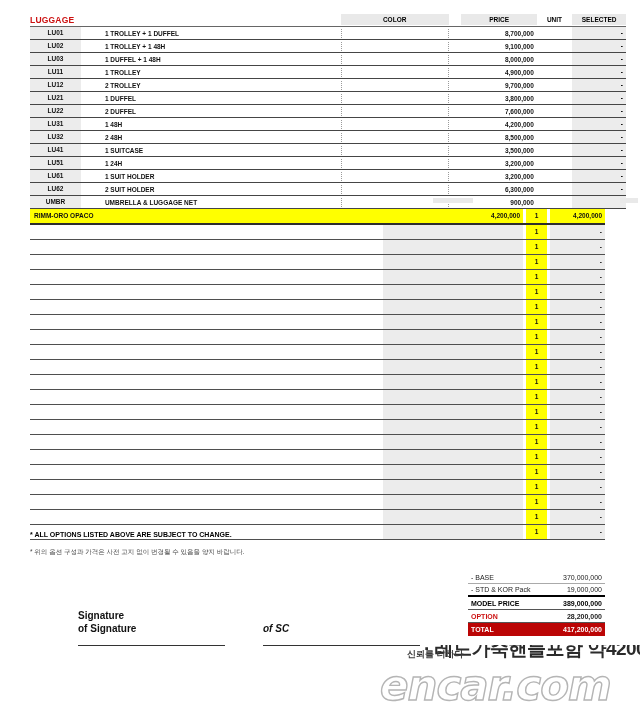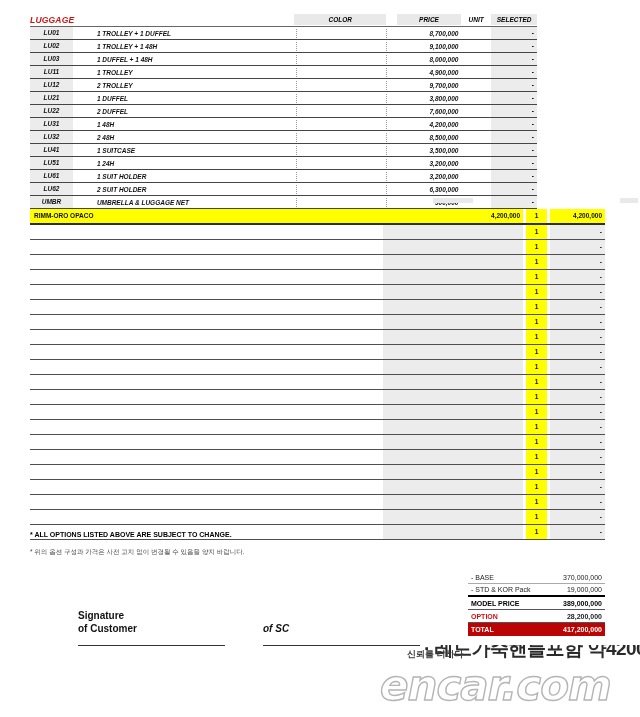--- a/index.html
+++ b/index.html
@@ -3,21 +3,21 @@
 <meta charset="utf-8">
 <style>
   html,body{margin:0;padding:0;}
   body{
     width:640px;height:717px;background:#ffffff;position:relative;overflow:hidden;
     font-family:"Liberation Sans","DejaVu Sans",sans-serif;
     -webkit-font-smoothing:antialiased;
   }
 
   
-  #luggage-table{position:absolute;left:30px;top:13px;width:507px;font-style:italic;}
+  #luggage-table{position:absolute;left:30px;top:13px;width:596px;}
   .lt-header{display:flex;height:13px;align-items:center;font-size:8px;font-weight:bold;border-bottom:1px solid #666;}
   .lt-title{width:317px;color:#cc1111;font-size:8.5px;letter-spacing:0.2px;}
   .hband{background:#e9e9e9;text-align:center;font-size:6.5px;height:11px;line-height:11px;}
   .c-code{width:52px;}
   .c-desc{width:265px;}
   .c-color{width:110px;}
   .c-gapc{width:13px;}
   .c-price{width:77px;}
   .c-unit{width:36px;}
   .c-sel{width:55px;}
@@ -417,21 +417,21 @@
     <span class="sum-value">28,200,000</span>
   </div>
   <div class="sum-row sum-total">
     <span class="sum-label">TOTAL</span>
     <span class="sum-value">417,200,000</span>
   </div>
 </div>
 
 <div id="sig-customer" class="sig-block">
   <div class="sig-line">Signature</div>
-  <div class="sig-line">of Customer</div>
+  <div class="sig-line">of Signature</div>
 </div>
 <div id="sig-sc" class="sig-block">
   <div class="sig-line">of SC</div>
 </div>
 
 <div id="caption">· 레드가죽핸들포함 약42000만원</div>
 <div id="caption-mask"></div>
 <div id="slogan">신뢰를 더하다</div>
 <div id="watermark">
   <svg width="262" height="58" viewBox="0 0 262 58">

